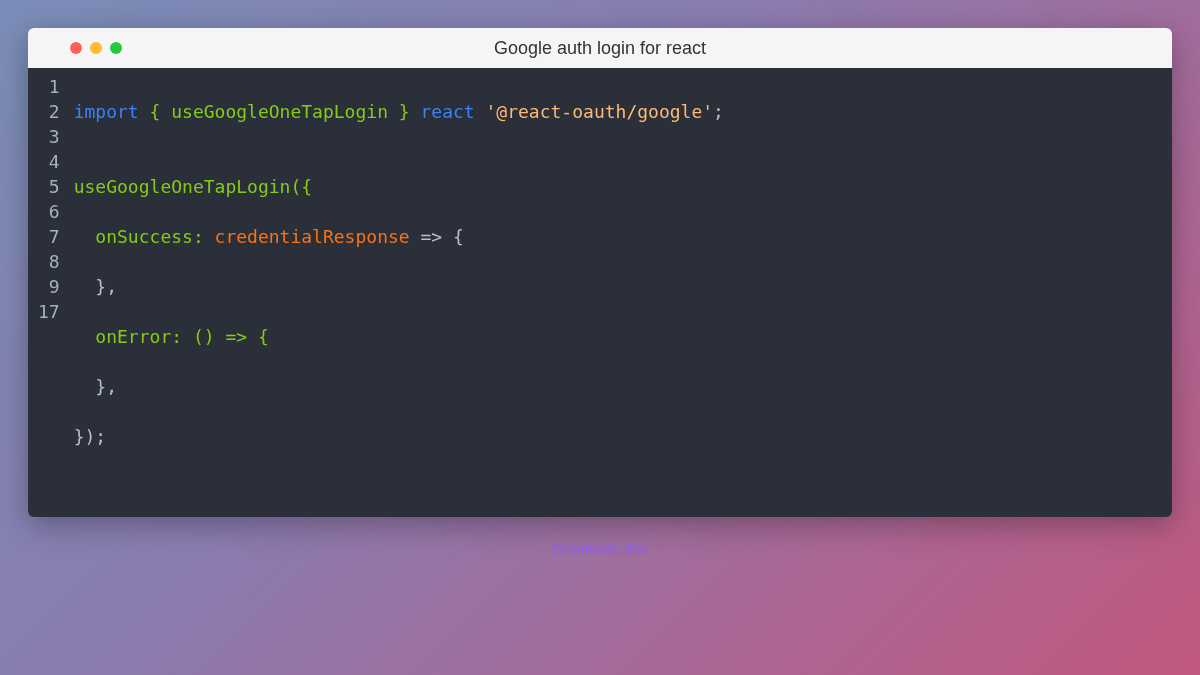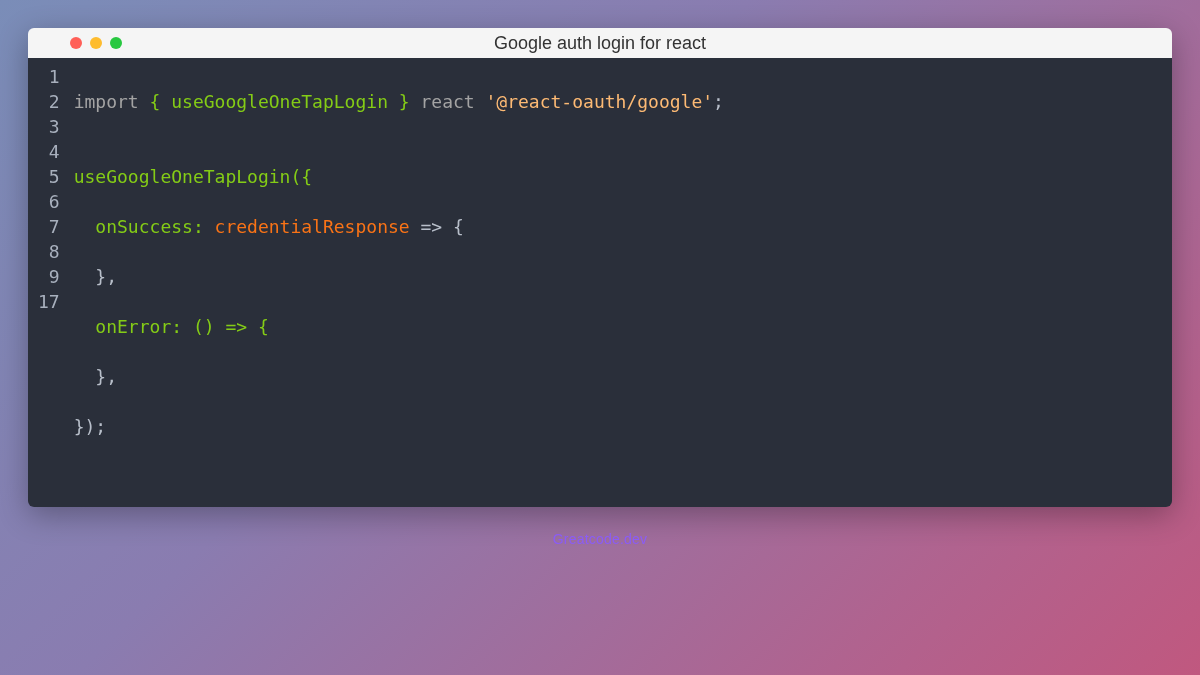--- a/index.html
+++ b/index.html
@@ -11,21 +11,21 @@
       overflow: hidden;
     }
     .window {
       margin: 28px 28px 0 28px;
       border-radius: 6px;
       overflow: hidden;
       box-shadow: 0 8px 30px rgba(0,0,0,0.3);
     }
     .titlebar {
       background: #f5f5f5;
-      height: 30px;
+      height: 40px;
       display: flex;
       align-items: center;
       position: relative;
       padding-left: 30px;
     }
     .traffic-lights {
       display: flex;
       gap: 8px;
       padding-left: 12px;
     }
@@ -59,21 +59,21 @@
       padding: 0 8px 0 10px;
       user-select: none;
       min-width: 36px;
     }
     .gutter div { }
     .code {
       padding: 0 16px 0 6px;
       color: #c5ccd6;
       white-space: pre;
     }
-    .kw { color: #a3a3a3; }
+    .kw { color: #3b82f6; }
     .ident { color: #84cc16; }
     .punct { color: #b8bfca; }
     .param { color: #f97316; }
     .string { color: #fdba74; }
     .attribution {
       text-align: center;
       color: #8b5cf6;
       font-size: 14px;
       margin-top: 24px;
       letter-spacing: 0.2px;

